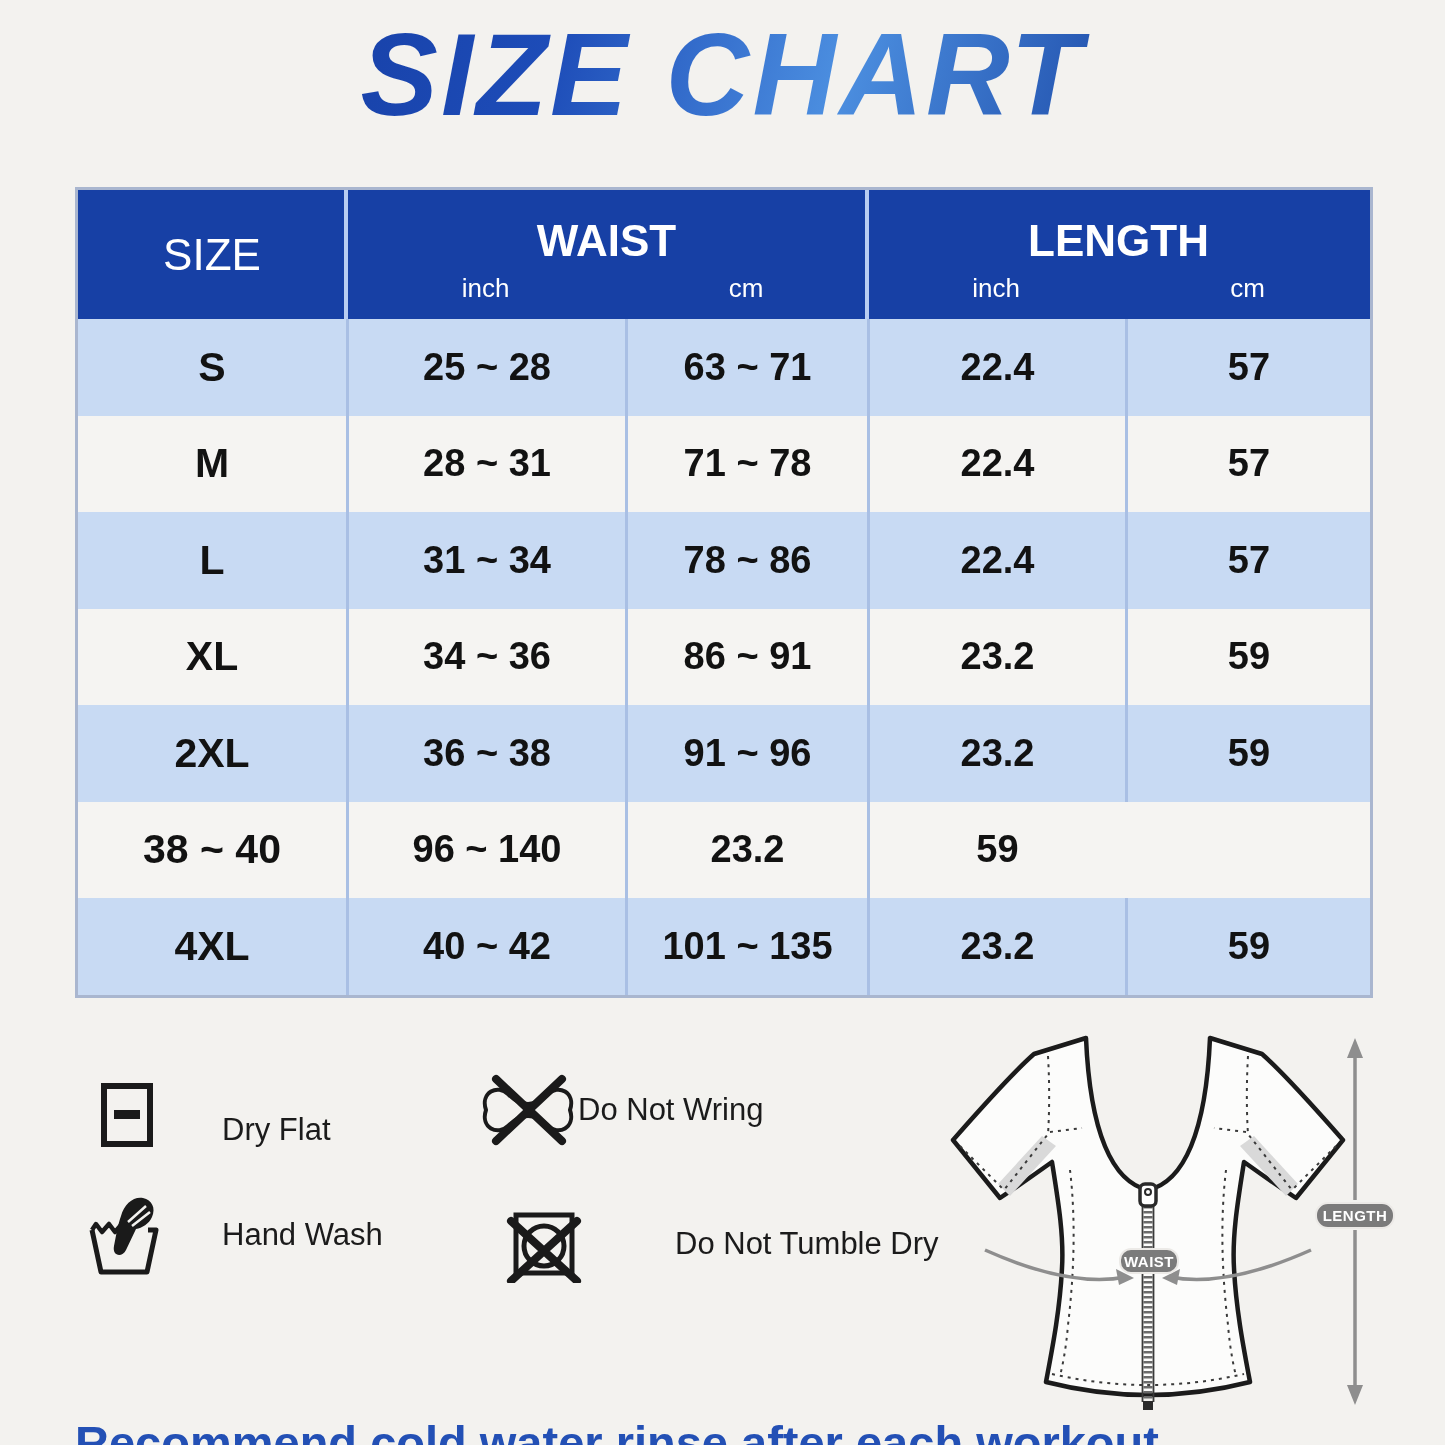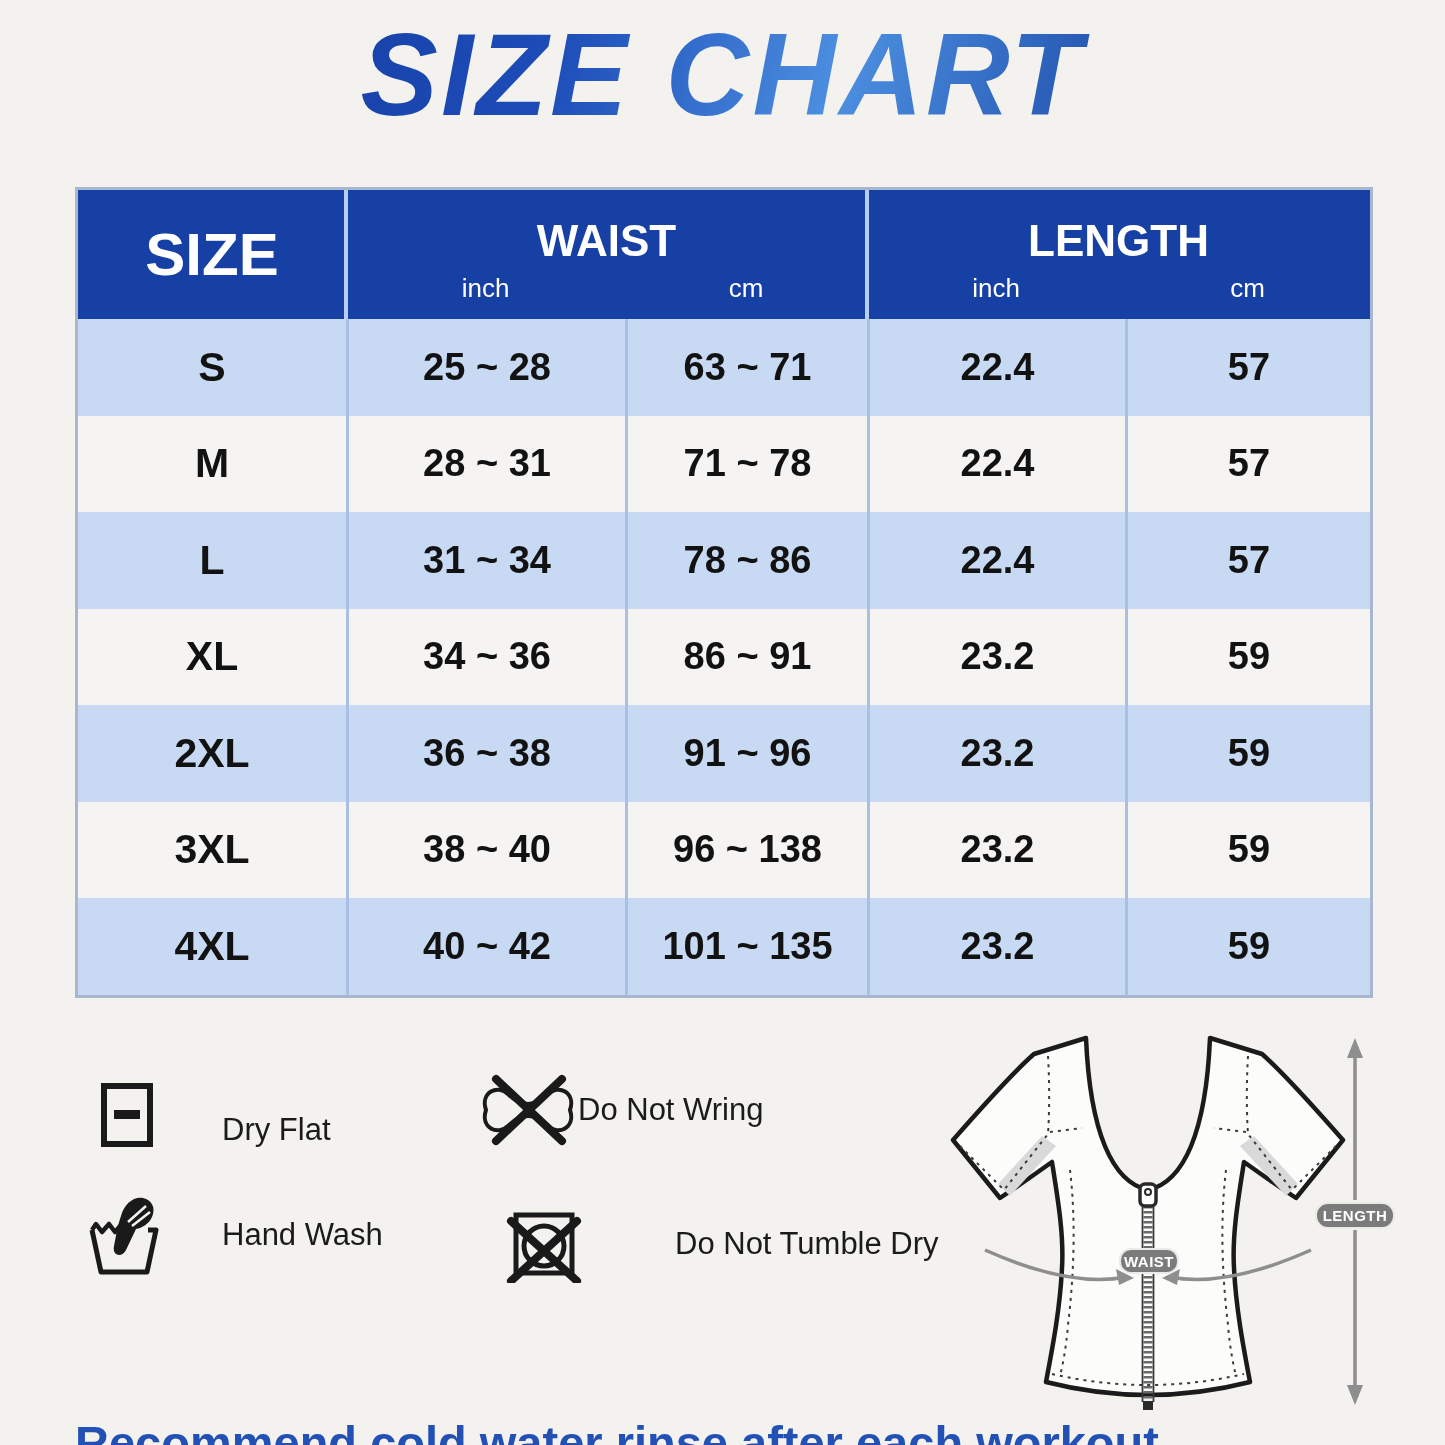--- a/index.html
+++ b/index.html
@@ -22,21 +22,21 @@
   
   .size-table{
     position:absolute;left:75px;top:187px;width:1292px;
     border:3px solid #a9b6cf;background:#f5f4f2;
   }
   .thead{
     position:relative;height:129px;background:#1740a5;color:#ffffff;
     display:grid;grid-template-columns:268px 279px 242px 258px 245px;
     grid-template-rows:76px 53px;
   }
-  .thead .h-size{grid-column:1;grid-row:1/3;display:flex;align-items:center;justify-content:center;font-size:60px;font-weight:bold;text-align:right;}
+  .thead .h-size{grid-column:1;grid-row:1/3;display:flex;align-items:center;justify-content:center;font-size:44px;font-weight:normal;text-align:right;}
   .thead .h-waist{grid-column:2/4;grid-row:1;display:flex;align-items:flex-end;justify-content:center;font-size:44px;font-weight:bold;}
   .thead .h-length{grid-column:4/6;grid-row:1;display:flex;align-items:flex-end;justify-content:center;font-size:44px;font-weight:bold;}
   .thead .h-unit{display:flex;align-items:center;justify-content:center;font-size:26px;font-weight:normal;padding-bottom:8px;}
   .thead .u1{grid-column:2;grid-row:2;}
   .thead .u2{grid-column:3;grid-row:2;}
   .thead .u3{grid-column:4;grid-row:2;}
   .thead .u4{grid-column:5;grid-row:2;}
   .hdiv{position:absolute;top:0;width:4px;height:129px;background:#b9cdf2;}
   .hdiv.d1{left:266px;}
   .hdiv.d2{left:787px;}
@@ -118,23 +118,22 @@
     <div>59</div>
   </div>
   <div class="trow">
     <div>2XL</div>
     <div>36 ~ 38</div>
     <div>91 ~ 96</div>
     <div>23.2</div>
     <div>59</div>
   </div>
   <div class="trow">
-    <div>3XL</div>
     <div>38 ~ 40</div>
-    <div>96 ~ 138</div>
+    <div>96 ~ 140</div>
     <div>23.2</div>
     <div>59</div>
   </div>
   <div class="trow">
     <div>4XL</div>
     <div>40 ~ 42</div>
     <div>101 ~ 135</div>
     <div>23.2</div>
     <div>59</div>
   </div>

